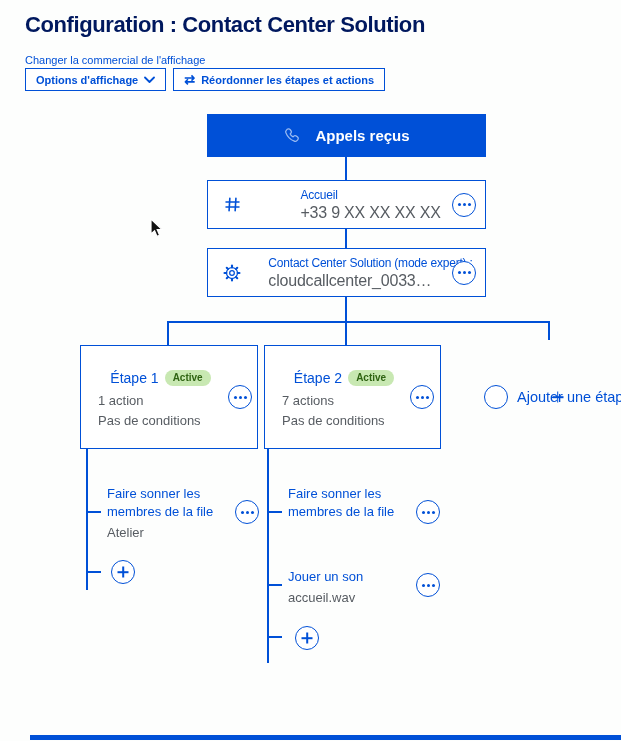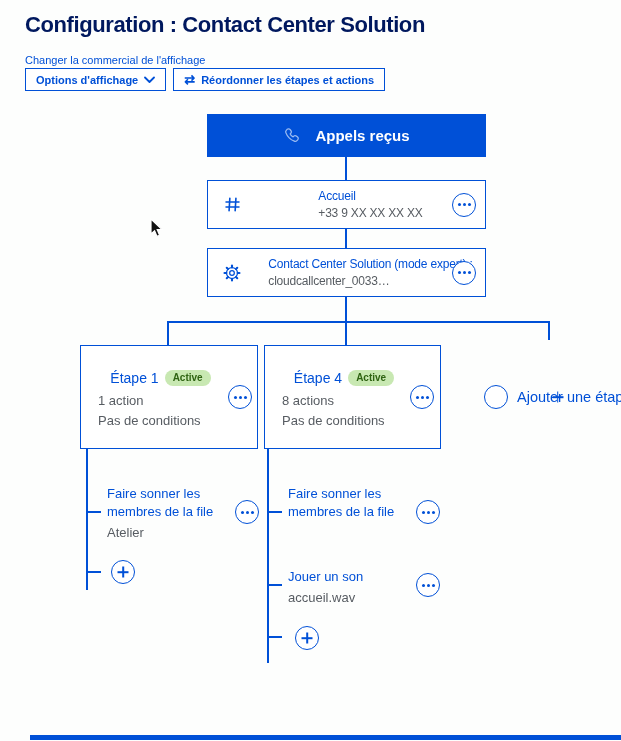--- a/index.html
+++ b/index.html
@@ -27,21 +27,21 @@
 
   .entry-node{position:absolute;left:207px;top:114px;width:279px;height:43px;background:var(--primary);
     display:flex;align-items:center;justify-content:center;gap:12px;color:#fff;font-size:15px;font-weight:bold;}
 
   .node{position:absolute;width:279px;height:49px;background:#fff;border:1px solid var(--primary);
     display:flex;align-items:center;}
   .node .nicon{width:48px;display:flex;align-items:center;justify-content:center;flex:none;}
   .node .ntext{flex:1;text-align:center;}
   .node .ntext .inner{display:inline-block;text-align:left;max-width:205px;}
   .node-title{font-size:12px;letter-spacing:-0.2px;color:var(--primary);line-height:17px;white-space:nowrap;}
-  .node-sub{font-size:12px;letter-spacing:-0.2px;color:var(--muted);line-height:17px;white-space:nowrap;}
+  .node-sub{font-size:16px;letter-spacing:-0.2px;color:var(--muted);line-height:17px;white-space:nowrap;}
 
   .more-btn{position:absolute;width:24px;height:24px;border-radius:50%;border:1.5px solid var(--primary);
     background:#fff;display:flex;align-items:center;justify-content:center;cursor:pointer;}
   .node .more-btn{position:absolute;right:9px;top:50%;transform:translateY(-50%);}
   .dots{width:3px;height:3px;border-radius:50%;background:var(--primary);
     box-shadow:-5px 0 0 var(--primary),5px 0 0 var(--primary);}
 
   .step{position:absolute;background:#fff;border:1px solid var(--primary);padding:24px 34px 0 17px;}
   .step-head{display:flex;align-items:center;justify-content:center;gap:6px;margin-bottom:5px;}
   .step-title{font-size:14px;color:var(--primary);white-space:nowrap;}
@@ -169,24 +169,24 @@
     </div>
     <div class="step-line">1 action</div>
     <div class="step-line">Pas de conditions</div>
   </div>
   <span class="more-btn" style="left:228px;top:385px;">
     <span class="dots"></span>
   </span>
 
   <div class="step" style="left:264px;top:345px;width:177px;height:104px;">
     <div class="step-head">
-      <span class="step-title">Étape 4</span>
+      <span class="step-title">Étape 2</span>
       <span class="badge">Active</span>
     </div>
-    <div class="step-line">8 actions</div>
+    <div class="step-line">7 actions</div>
     <div class="step-line">Pas de conditions</div>
   </div>
   <span class="more-btn" style="left:410px;top:385px;">
     <span class="dots"></span>
   </span>
 
   <div class="add-step">
     <span class="plus-btn"></span>
     <span class="add-step-label">Ajouter une étape</span>
   </div>

